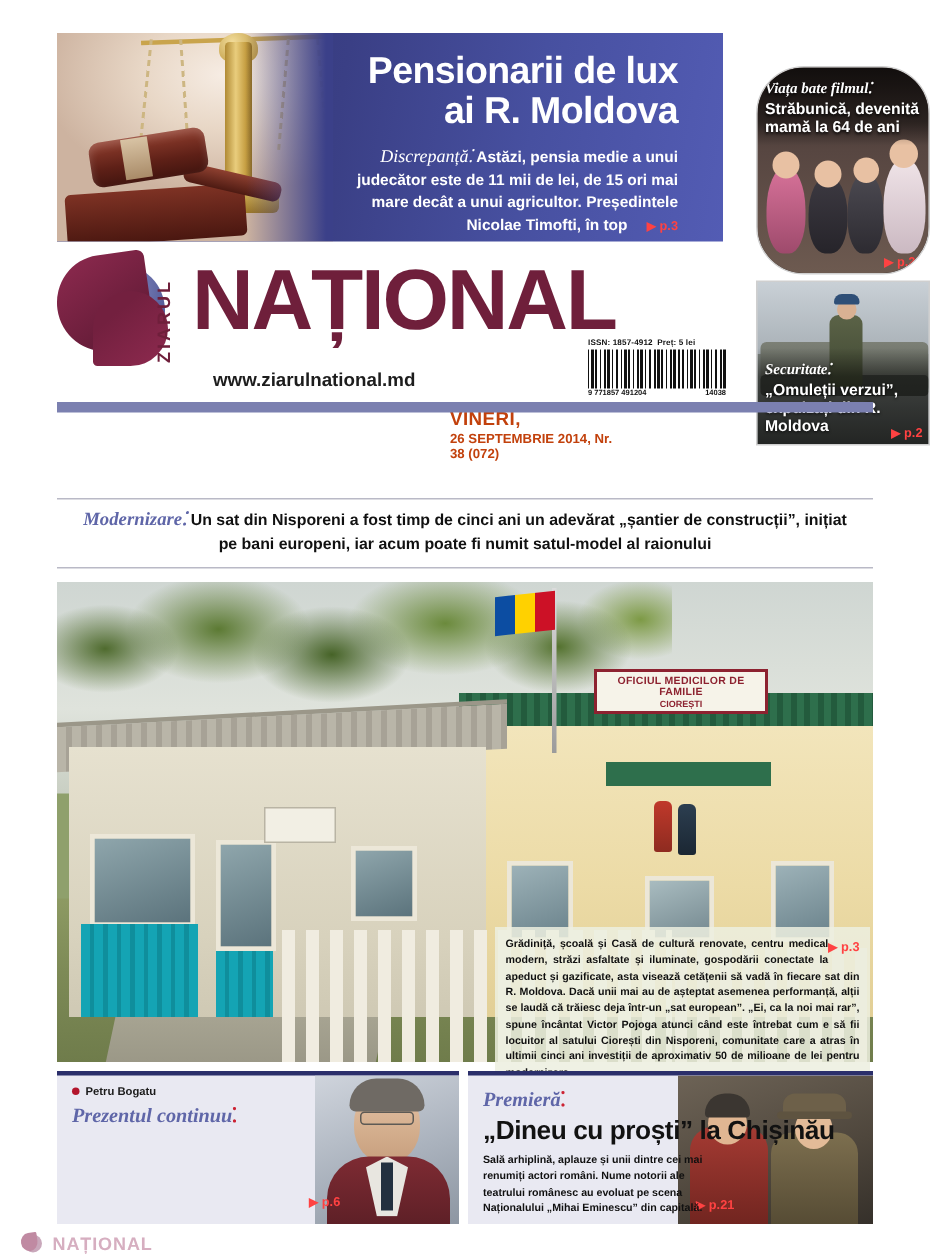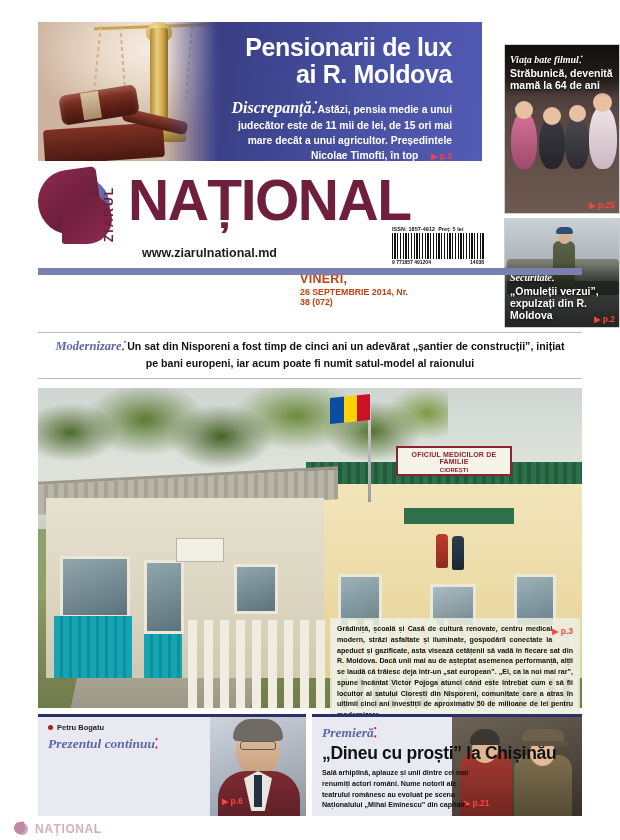--- a/index.html
+++ b/index.html
@@ -120,22 +120,22 @@
     font-size: 25px;
     font-weight: bold;
     line-height: 1.06;
     letter-spacing: -0.4px;
     text-align: right;
     margin-top: 2px;
   }
   .promo-kicker {
     font-family: "Liberation Serif", serif;
     font-style: italic;
-    font-size: 16px;
-    font-weight: bold;
+    font-size: 12px;
+    font-weight: normal;
     color: #ffffff;
     text-align: center;
   }
   .promo-body {
     margin-top: 9px;
     font-size: 10.3px;
     font-weight: bold;
     line-height: 1.45;
     text-align: right;
   }
@@ -155,21 +155,21 @@
     width: 116px;
     display: flex; flex-direction: column; gap: 4px;
   }
   .promo-small {
     position: relative;
     width: 116px;
     overflow: hidden;
     border: 1px solid #cfcfcf;
     box-sizing: border-box;
   }
-  .promo-kids { height: 170px; background: linear-gradient(160deg,#6e5f5a,#3d3430); }
+  .promo-kids { height: 139px; background: linear-gradient(160deg,#6e5f5a,#3d3430); border-radius: 32px; }
   .kids-scene { position:absolute; inset:0; overflow:hidden; }
   .kids-bg {
     position:absolute; inset:0;
     background: linear-gradient(180deg,#2f2623 0%,#574641 40%,#6d5a50 100%);
   }
   .kid { position: absolute; border-radius: 50% 50% 42% 42%; }
   .kid-head { position:absolute; border-radius: 50%; background:#e8c1a3; }
   .promo-soldier { height: 110px; background: linear-gradient(180deg,#9aa2a8,#6d7478); }
   .soldier-scene { position:absolute; inset:0; overflow:hidden; }
   .soldier-sky { position:absolute; left:0; top:0; right:0; height:44%; background:linear-gradient(180deg,#c9d0d6,#a8b0b6); }
@@ -762,21 +762,21 @@
         <div class="p-shirt"></div>
         <div class="p-tie"></div>
       </div>
       <div class="bp-inner">
         <div class="byline">
           <span class="bullet-dot"></span>
           <span>Petru Bogatu</span>
         </div>
         <div class="bp-kicker"><span>Prezentul continuu</span><span class="dots">⁚</span></div>
       </div>
-      <span class="pg bp-pg" style="left:172px;bottom:10px;padding-left:12px;"><span class="tri">▶</span> <span>p.6</span></span>
+      <span class="pg bp-pg" style="left:156px;bottom:10px;padding-left:12px;"><span class="tri">▶</span> <span>p.6</span></span>
     </div>
 
     <div class="bpromo right">
       <div class="scene2">
         <div class="a1-body"></div>
         <div class="a1-head"></div>
         <div class="a1-hair"></div>
         <div class="a2-body"></div>
         <div class="a2-head"></div>
         <div class="a2-hat"></div>

